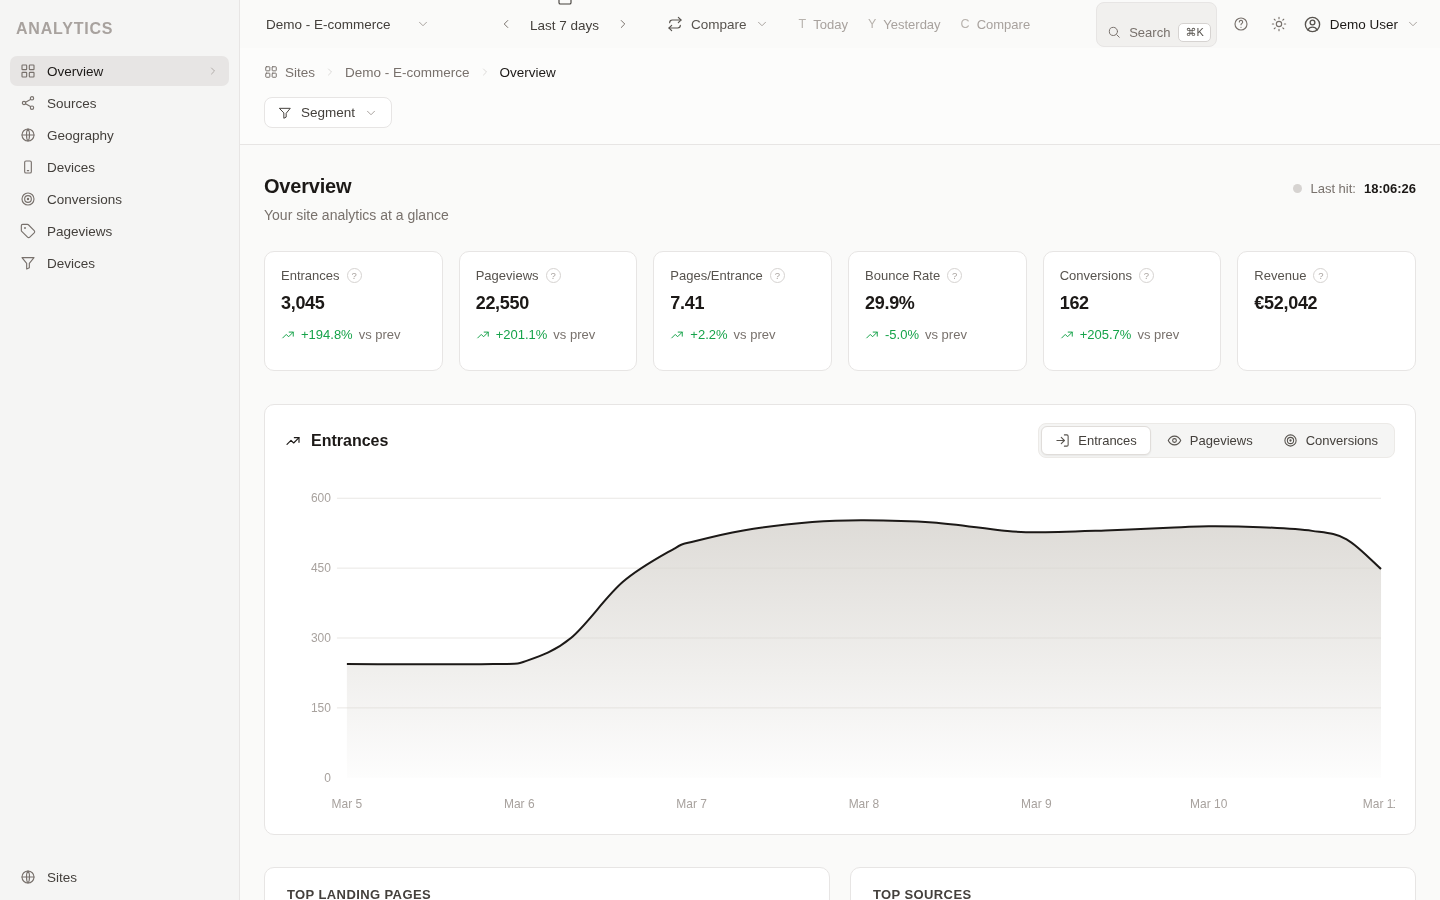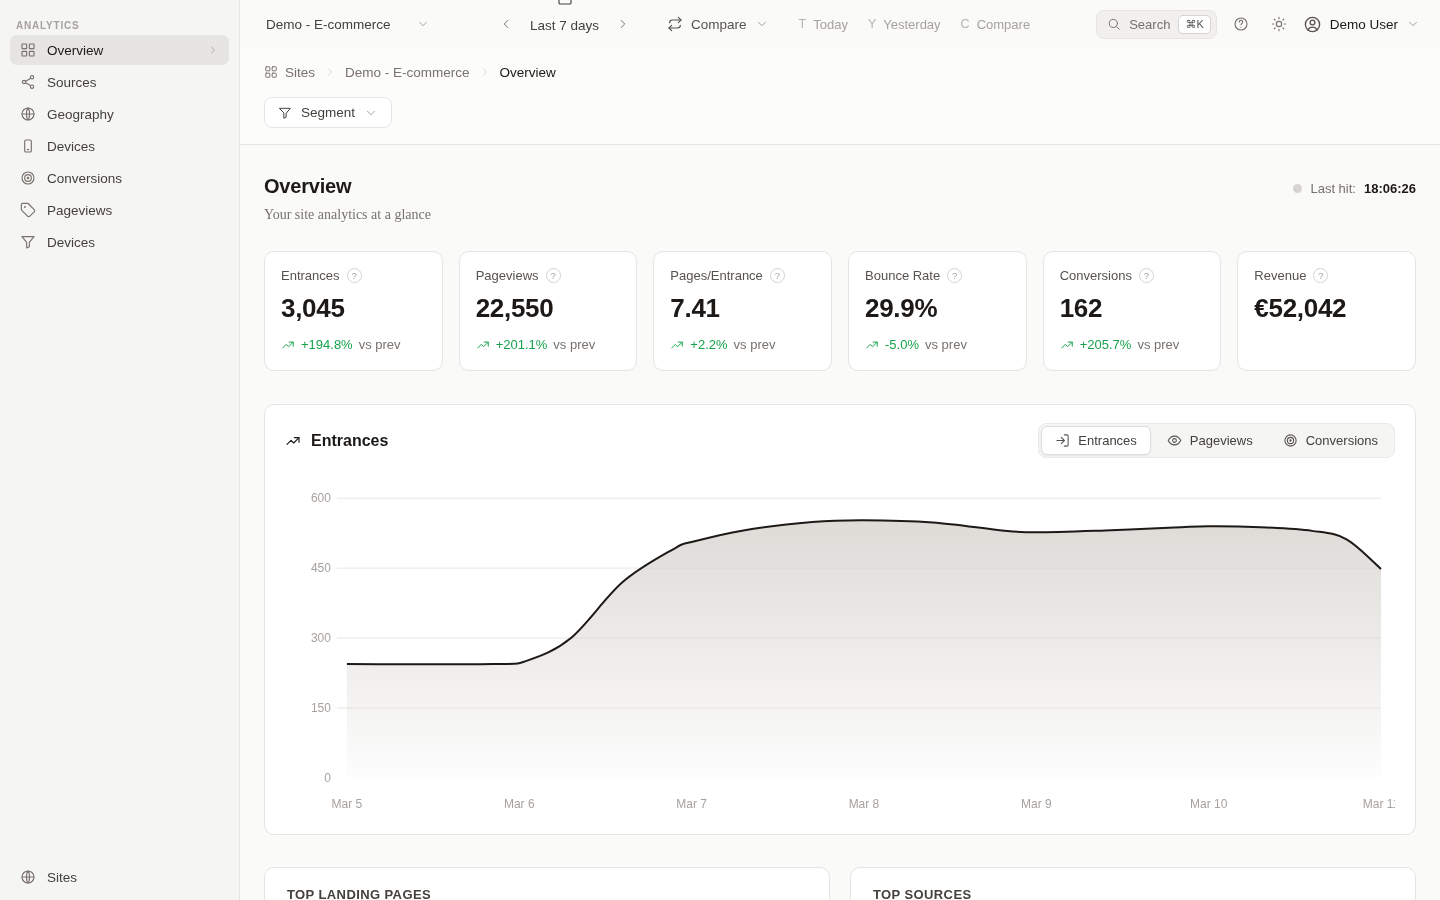--- a/index.html
+++ b/index.html
@@ -13,21 +13,21 @@
     font-size:14px;
   }
   .i { width:16px; height:16px; stroke:currentColor; fill:none; stroke-width:1.7; stroke-linecap:round; stroke-linejoin:round; flex:none; }
   .i.sm { width:14px; height:14px; }
   .i.xs { width:12px; height:12px; }
 
   
   .sidebar { width:240px; min-width:240px; background:#f5f5f4; border-right:1px solid #e7e5e4; display:flex; flex-direction:column; }
   .brand { height:48px; display:flex; align-items:center; gap:5px; padding:0 16px; font-weight:700; font-size:14.5px; color:#1c1917; }
   .sparkle { width:15px; height:15px; fill:#22c55e; stroke:none; }
-  .section-label { padding:20px 16px 4px; font-size:10px; font-weight:700; letter-spacing:.8px; color:#a8a29e; }
+  .section-label { padding:20px 16px 18px; font-size:16px; font-weight:700; letter-spacing:.8px; color:#a8a29e; }
   .nav { display:flex; flex-direction:column; gap:2px; padding:0 10px; }
   .nav-item { display:flex; align-items:center; gap:11px; padding:7px 10px; border-radius:7px; font-size:13.5px; color:#44403c; cursor:pointer; }
   .nav-item .i { color:#78716c; }
   .nav-item.active { background:#e7e5e4; color:#1c1917; font-weight:500; }
   .nav-item .chev-r { margin-left:auto; color:#a8a29e; }
   .sidebar-footer { margin-top:auto; display:flex; align-items:center; gap:11px; padding:15px 20px; font-size:13.5px; color:#44403c; cursor:pointer; }
   .sidebar-footer .i { color:#78716c; }
 
   
   .main { flex:1; display:flex; flex-direction:column; min-width:0; }
@@ -38,50 +38,50 @@
   .iconbtn { width:28px; height:28px; display:flex; align-items:center; justify-content:center; border-radius:6px; color:#78716c; cursor:pointer; background:none; border:none; }
   .date-nav { display:flex; align-items:center; gap:4px; margin-left:62px; }
   .date-control { display:flex; align-items:center; gap:12px; padding:0 6px; color:#44403c; cursor:pointer;flex-direction:column; }
   .date-control .chev { color:#a8a29e; }
   .compare-control { display:flex; align-items:center; gap:8px; margin-left:30px; color:#57534e; cursor:pointer; }
   .compare-control .chev { color:#a8a29e; }
   .shortcuts { display:flex; align-items:center; gap:20px; margin-left:30px; color:#a8a29e; font-size:13px; }
   .shortcut { display:flex; align-items:center; gap:7px; cursor:pointer; }
   .shortcut .key { color:#b8b3ae; font-size:12.5px; }
   .topbar-right { margin-left:auto; display:flex; align-items:center; gap:10px; }
-  .search-pill { display:flex; align-items:center; gap:8px; background:#f1f0ee; border:1px solid #e7e5e4; border-radius:8px; padding:4px 5px 4px 10px; color:#78716c; font-size:13px; cursor:pointer; }
+  .search-pill { display:flex; align-items:center; gap:8px; background:#f1f0ee; border:1px solid #e7e5e4; border-radius:8px; padding:20px 5px 4px 10px; color:#78716c; font-size:13px; cursor:pointer; }
   .kbd { background:#fff; border:1px solid #d6d3d1; border-radius:5px; padding:2px 6px; font-size:11px; color:#57534e; }
   .user-menu { display:flex; align-items:center; gap:8px; color:#1c1917; font-size:13.5px; cursor:pointer; }
   .user-menu .i { color:#57534e; }
   .user-menu .chev { color:#a8a29e; }
 
   
   .subheader { background:#fcfcfb; border-bottom:1px solid #e7e5e4; padding:11px 24px 16px; }
   .breadcrumb { display:flex; align-items:center; gap:9px; font-size:13.5px; color:#78716c; height:26px; }
   .crumb { display:flex; align-items:center; gap:7px; cursor:pointer; }
   .crumb-sep { color:#d6d3d1; }
   .crumb-current { color:#1c1917; font-weight:500; }
   .segment-row { margin-top:12px; }
   .segment-btn { display:inline-flex; align-items:center; gap:9px; background:#fff; border:1px solid #e7e5e4; border-radius:8px; padding:7px 13px; font-size:13.5px; color:#44403c; cursor:pointer; }
   .segment-btn .chev { color:#a8a29e; }
 
   
   .content { flex:1; padding:18px 24px 0; overflow:hidden; }
   .page-head { display:flex; justify-content:space-between; align-items:flex-start; margin:12px 0 28px; }
   .page-title { font-size:20px; font-weight:700; letter-spacing:-.2px; }
-  .page-sub { margin-top:9px; font-size:14px; color:#78716c;font-family:Liberation Serif, serif; }
+  .page-sub { margin-top:9px; font-size:14px; color:#78716c; }
   .last-hit { display:flex; align-items:center; gap:8px; font-size:13px; color:#78716c; margin-top:6px; }
   .last-hit .dot { width:9px; height:9px; border-radius:50%; background:#d6d3d1; }
   .last-hit b { color:#1c1917; }
 
   .stats-row { display:flex; gap:16px; }
   .stat-card { flex:1; background:#fff; border:1px solid #e7e5e4; border-radius:10px; padding:16px; min-height:120px; }
   .stat-label { display:flex; align-items:center; gap:7px; font-size:13px; color:#57534e; }
   .help { width:15px; height:15px; border:1px solid #d6d3d1; border-radius:50%; font-size:9.5px; color:#a8a29e; display:flex; align-items:center; justify-content:center; cursor:pointer; }
-  .stat-value { margin-top:10px; font-size:26px; font-weight:700; letter-spacing:-.3px; }
+  .stat-value { margin-top:10px; font-size:18px; font-weight:700; letter-spacing:-.3px; }
   .stat-change { margin-top:13px; display:flex; align-items:center; gap:6px; font-size:13px; color:#78716c; }
   .stat-change .trend { width:14px; height:14px; color:#16a34a; }
   .stat-change .pct { color:#16a34a; }
 
   .chart-card { margin-top:33px; background:#fff; border:1px solid #e7e5e4; border-radius:10px; }
   .chart-head { display:flex; align-items:center; justify-content:space-between; padding:18px 20px 6px; }
   .chart-title { display:flex; align-items:center; gap:10px; font-size:16px; font-weight:700; }
   .chart-title .i { color:#1c1917; }
   .chart-tabs { display:flex; gap:2px; background:#f5f5f4; border:1px solid #eceae7; border-radius:8px; padding:2px; }
   .chart-tab { display:flex; align-items:center; gap:8px; padding:6px 13px; border-radius:6px; font-size:13px; color:#44403c; border:1px solid transparent; background:none; cursor:pointer; font-family:inherit; }

